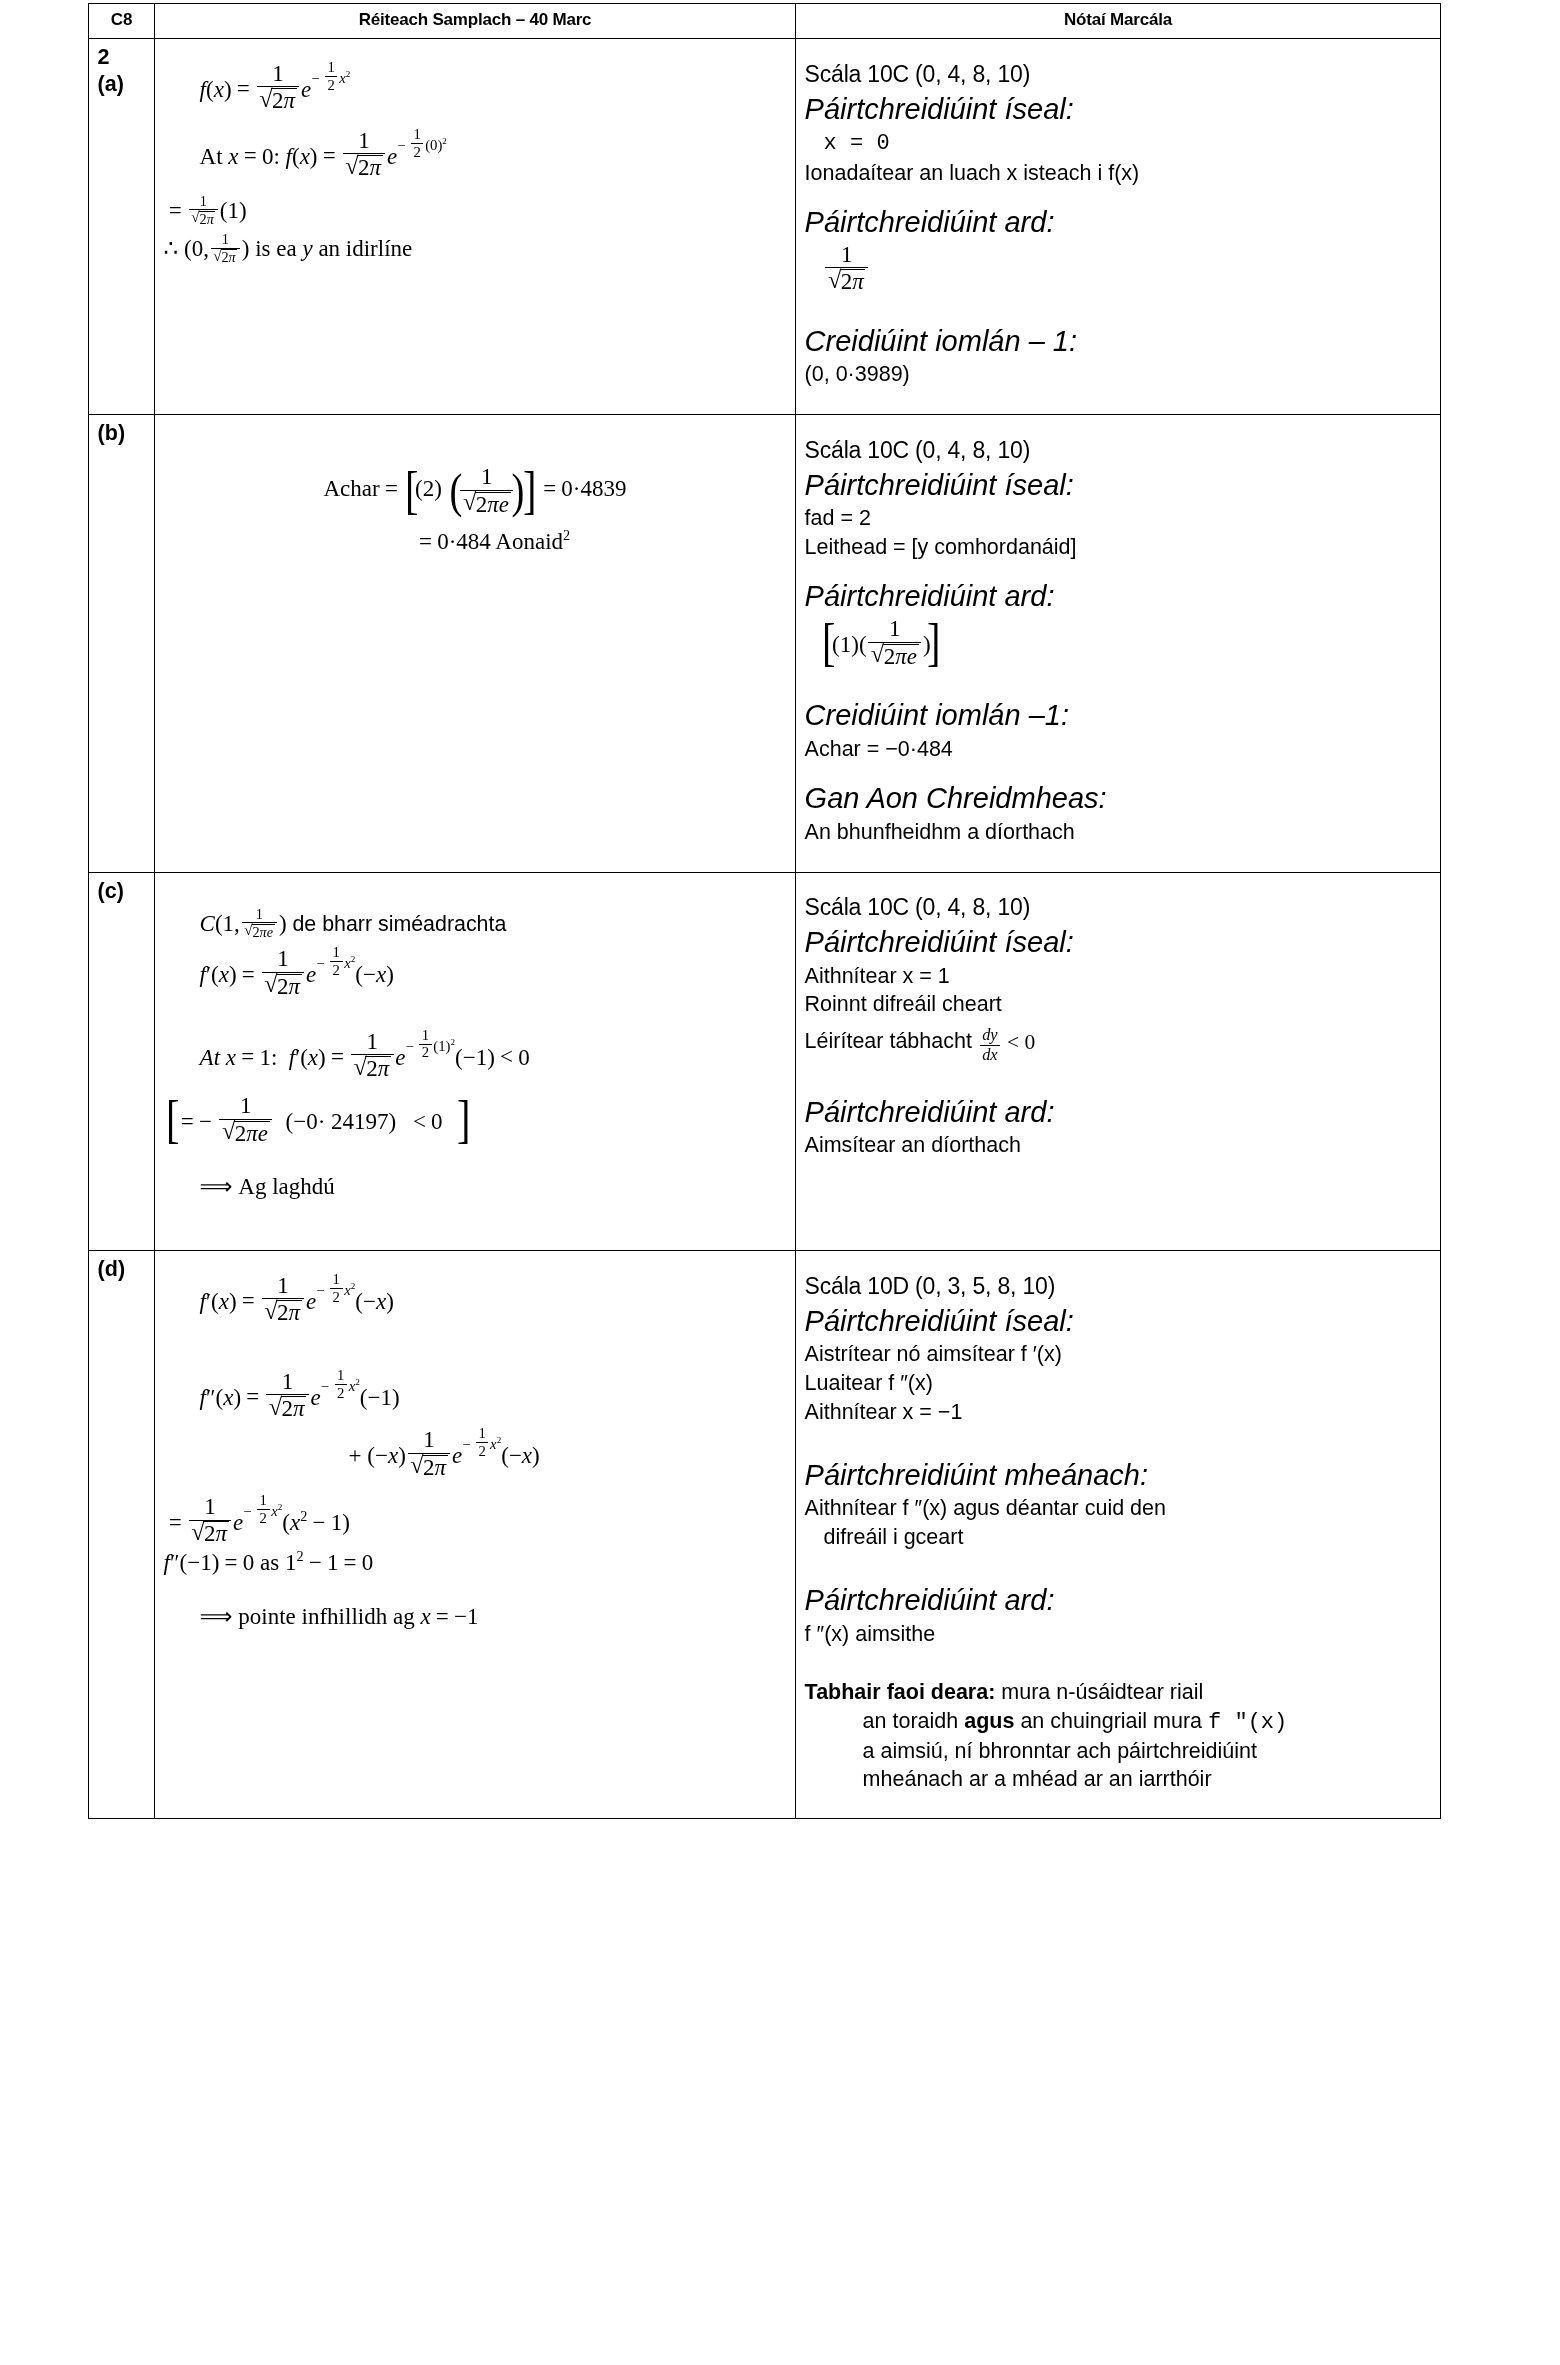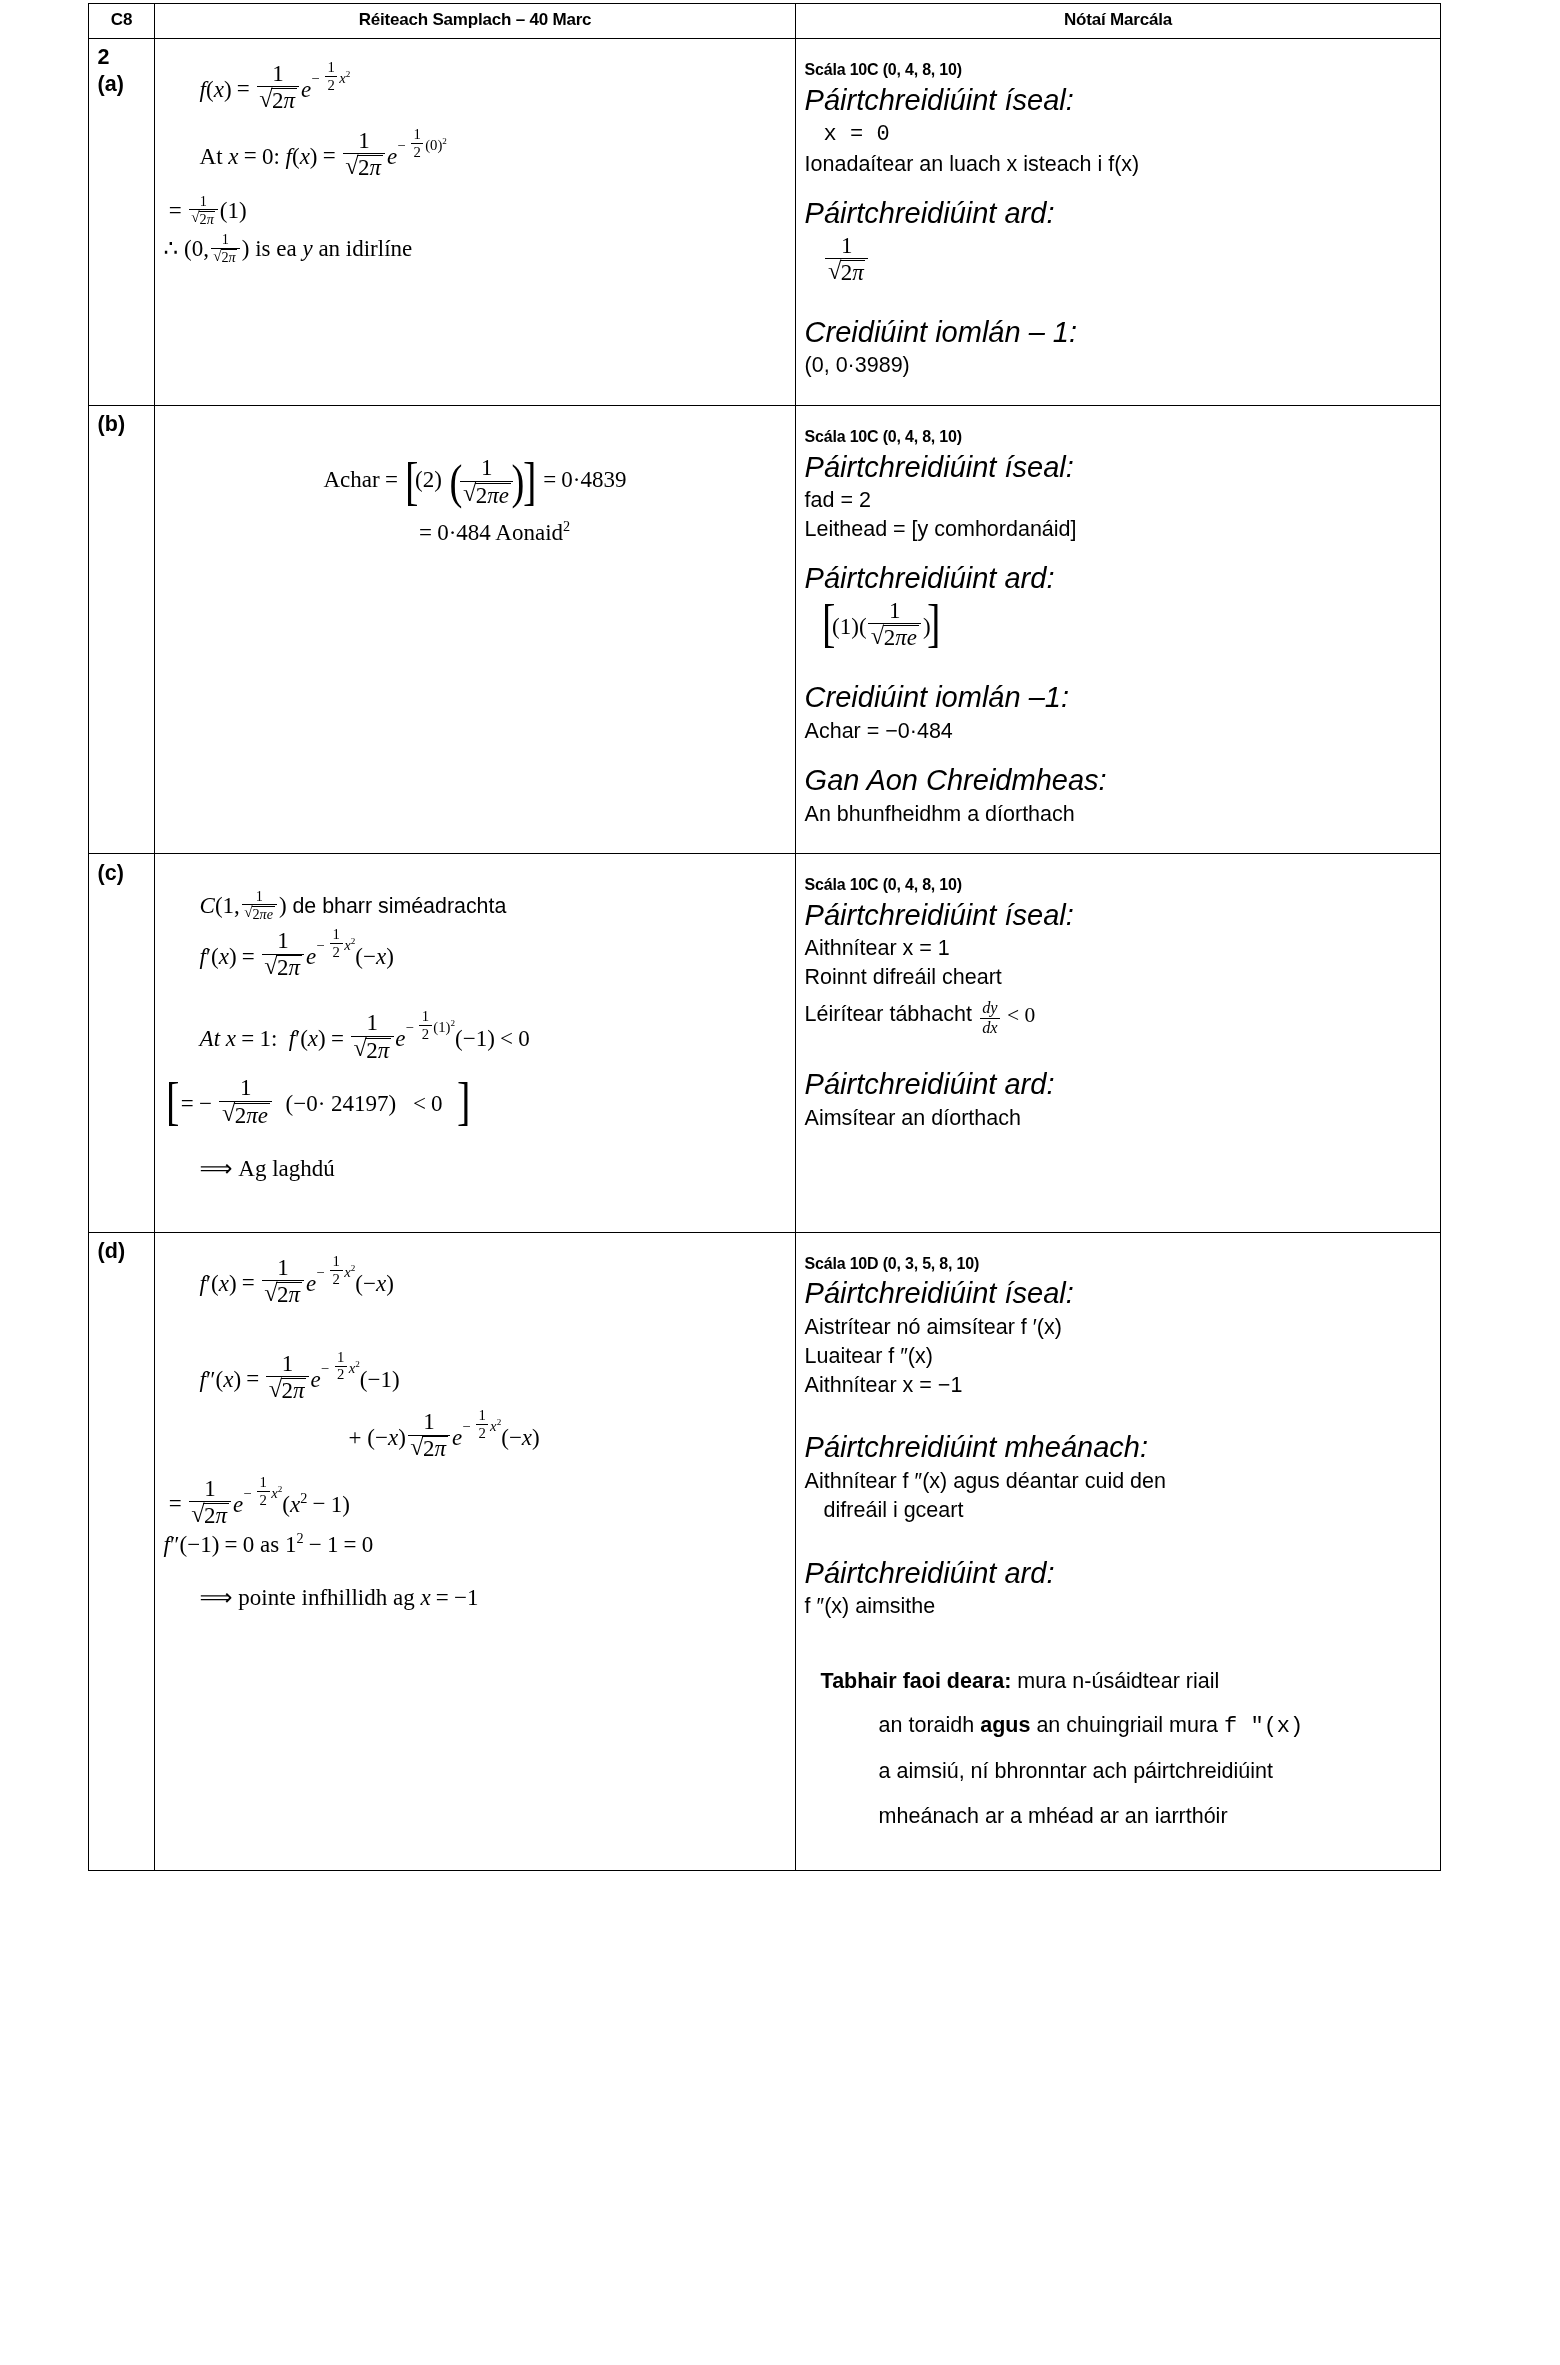--- a/index.html
+++ b/index.html
@@ -151,40 +151,40 @@
   .mline.tight { margin-bottom: 5.2px; }
   .mline.indent { margin-left: 36px; }
   .mline.indent3 { margin-left: 185px; }
   .mline.center { text-align: center; white-space: normal; }
 
   .spacer-sm { height: 15.5px; }
   .spacer-md { height: 29px; }
   .spacer-lg { height: 45px; }
 
   .scale-head {
-    font-weight: bold;
-    font-size: 16px;
+    font-weight: normal;
+    font-size: 23px;
     margin: 0 0 0.9px 0;
     letter-spacing: -0.2px;
   }
   .crit-head {
     font-style: italic;
     font-size: 29px;
     margin: 0 0 0.9px 0;
   }
   .note-line {
     font-size: 21.5px;
     margin: 0 0 0.9px 0;
     white-space: nowrap;
   }
   .note-line.ind { padding-left: 19px; }
   .b { font-weight: bold; }
   .hang {
     font-size: 21.5px;
-    margin: 16px;
+    margin: 0;
     padding-left: 29px;
     text-indent: -29px;
     line-height: 1.32;
   }
   .inlinemath {
     font-family: Liberation Mono, monospace;
     font-size: 22px;
     white-space: nowrap;
   }
 </style>

